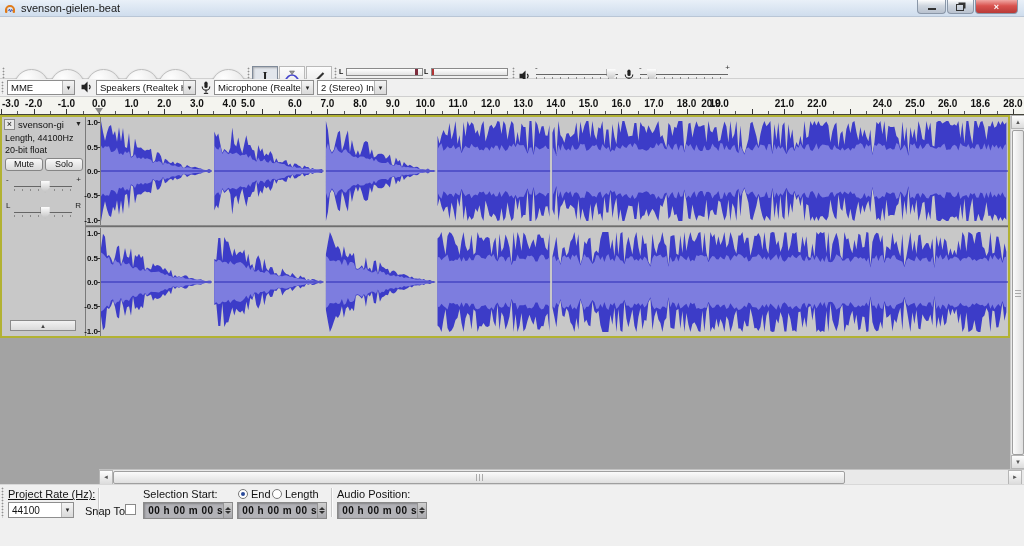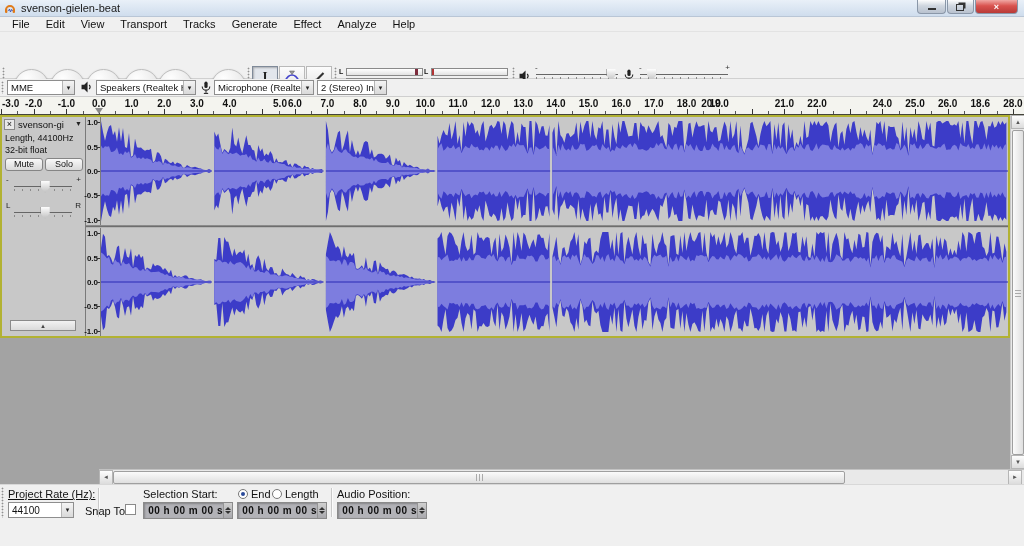--- a/index.html
+++ b/index.html
@@ -184,31 +184,20 @@
         </div>
       <div class="winbtn max">
           <span class="glyph-max"></span>
         </div>
       <div class="winbtn close">
           <span>×</span>
         </div>
     </div>
   </div>
 
-  <div class="menubar" id="menubar">
-      <span class="menu-item">File</span>
-      <span class="menu-item">Edit</span>
-      <span class="menu-item">View</span>
-      <span class="menu-item">Transport</span>
-      <span class="menu-item">Tracks</span>
-      <span class="menu-item">Generate</span>
-      <span class="menu-item">Effect</span>
-      <span class="menu-item">Analyze</span>
-      <span class="menu-item">Help</span>
-    </div>
 
   <div class="dock">
 
     <div class="tb transport">
       <div class="grip" style="left:0;"></div>
       <div class="tbtn" style="left:12px;">
           <span class="ic-pause"></span>
         </div>
       <div class="tbtn" style="left:48px;">
           <span class="ic-play"></span>
@@ -491,21 +480,21 @@
       <div class="tminor" style="left: 147.96px;"></div>
       <span class="tlabel" style="left: 164.28px;">2.0</span>
       <div class="ttick" style="left: 164.28px;"></div>
       <div class="tminor" style="left: 180.6px;"></div>
       <span class="tlabel" style="left: 196.92px;">3.0</span>
       <div class="ttick" style="left: 196.92px;"></div>
       <div class="tminor" style="left: 213.24px;"></div>
       <span class="tlabel" style="left: 229.56px;">4.0</span>
       <div class="ttick" style="left: 229.56px;"></div>
       <div class="tminor" style="left: 245.88px;"></div>
-      <span class="tlabel" style="left: 280px;">5.0</span>
+      <span class="tlabel" style="left: 248px;">5.0</span>
       <div class="ttick" style="left: 262.2px;"></div>
       <div class="tminor" style="left: 278.52px;"></div>
       <span class="tlabel" style="left: 294.84px;">6.0</span>
       <div class="ttick" style="left: 294.84px;"></div>
       <div class="tminor" style="left: 311.16px;"></div>
       <span class="tlabel" style="left: 327.48px;">7.0</span>
       <div class="ttick" style="left: 327.48px;"></div>
       <div class="tminor" style="left: 343.8px;"></div>
       <span class="tlabel" style="left: 360.12px;">8.0</span>
       <div class="ttick" style="left: 360.12px;"></div>
@@ -571,21 +560,21 @@
       <div class="ttick" style="left: 1012.92px;"></div>
       <div class="tcursor"></div>
     </div>
 
   <div class="trackrow">
     <div class="track-panel">
       <div class="tp-close">×</div>
       <div class="tp-title">svenson-gi</div>
       <div class="tp-menu">▼</div>
       <div class="tp-line1">Length, 44100Hz</div>
-      <div class="tp-line2">32-bit float</div>
+      <div class="tp-line2">20-bit float</div>
       <div class="tp-btn" style="left:3px;">Mute</div>
       <div class="tp-btn" style="left:43px;">Solo</div>
       <span class="tp-endlab" style="left:4px;top:58px;">-</span>
       <span class="tp-endlab" style="right:4px;top:58px;">+</span>
       <div class="tp-slider slider" style="top:62px;">
         <div class="strack"></div>
           <div class="sticks"></div>
         <div class="sthumb" style="left:46%;"></div>
       </div>
       <span class="tp-endlab" style="left:4px;top:84px;">L</span>

